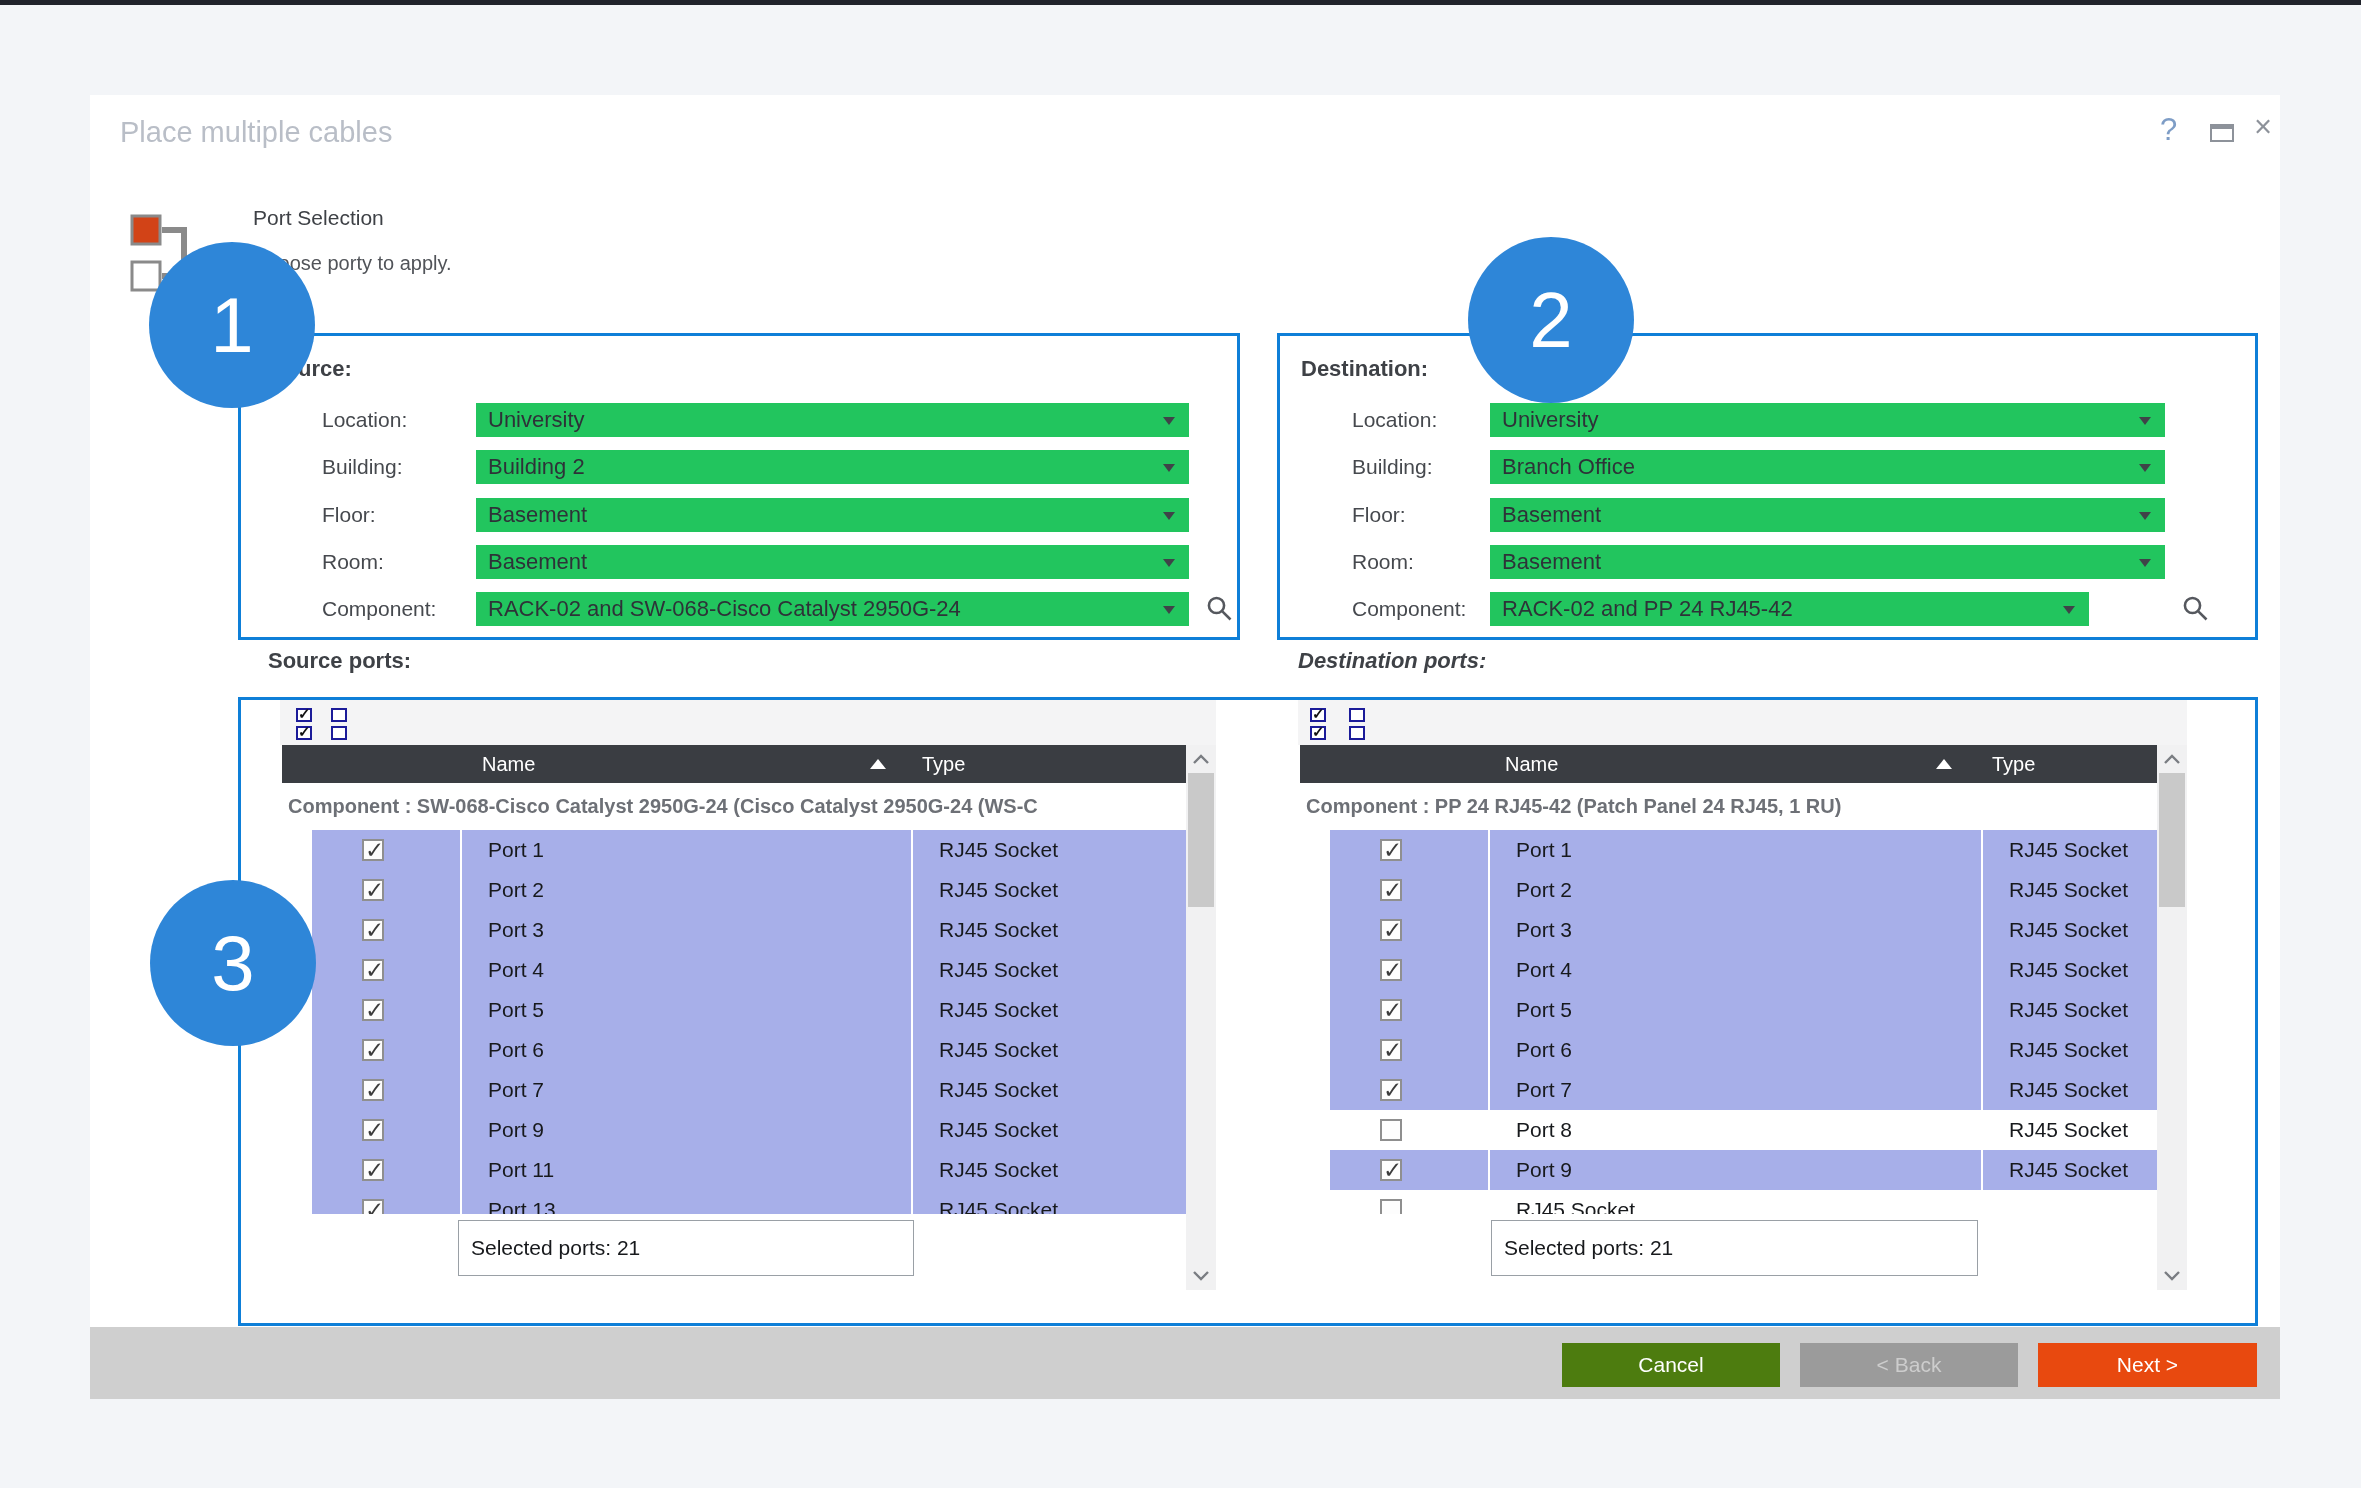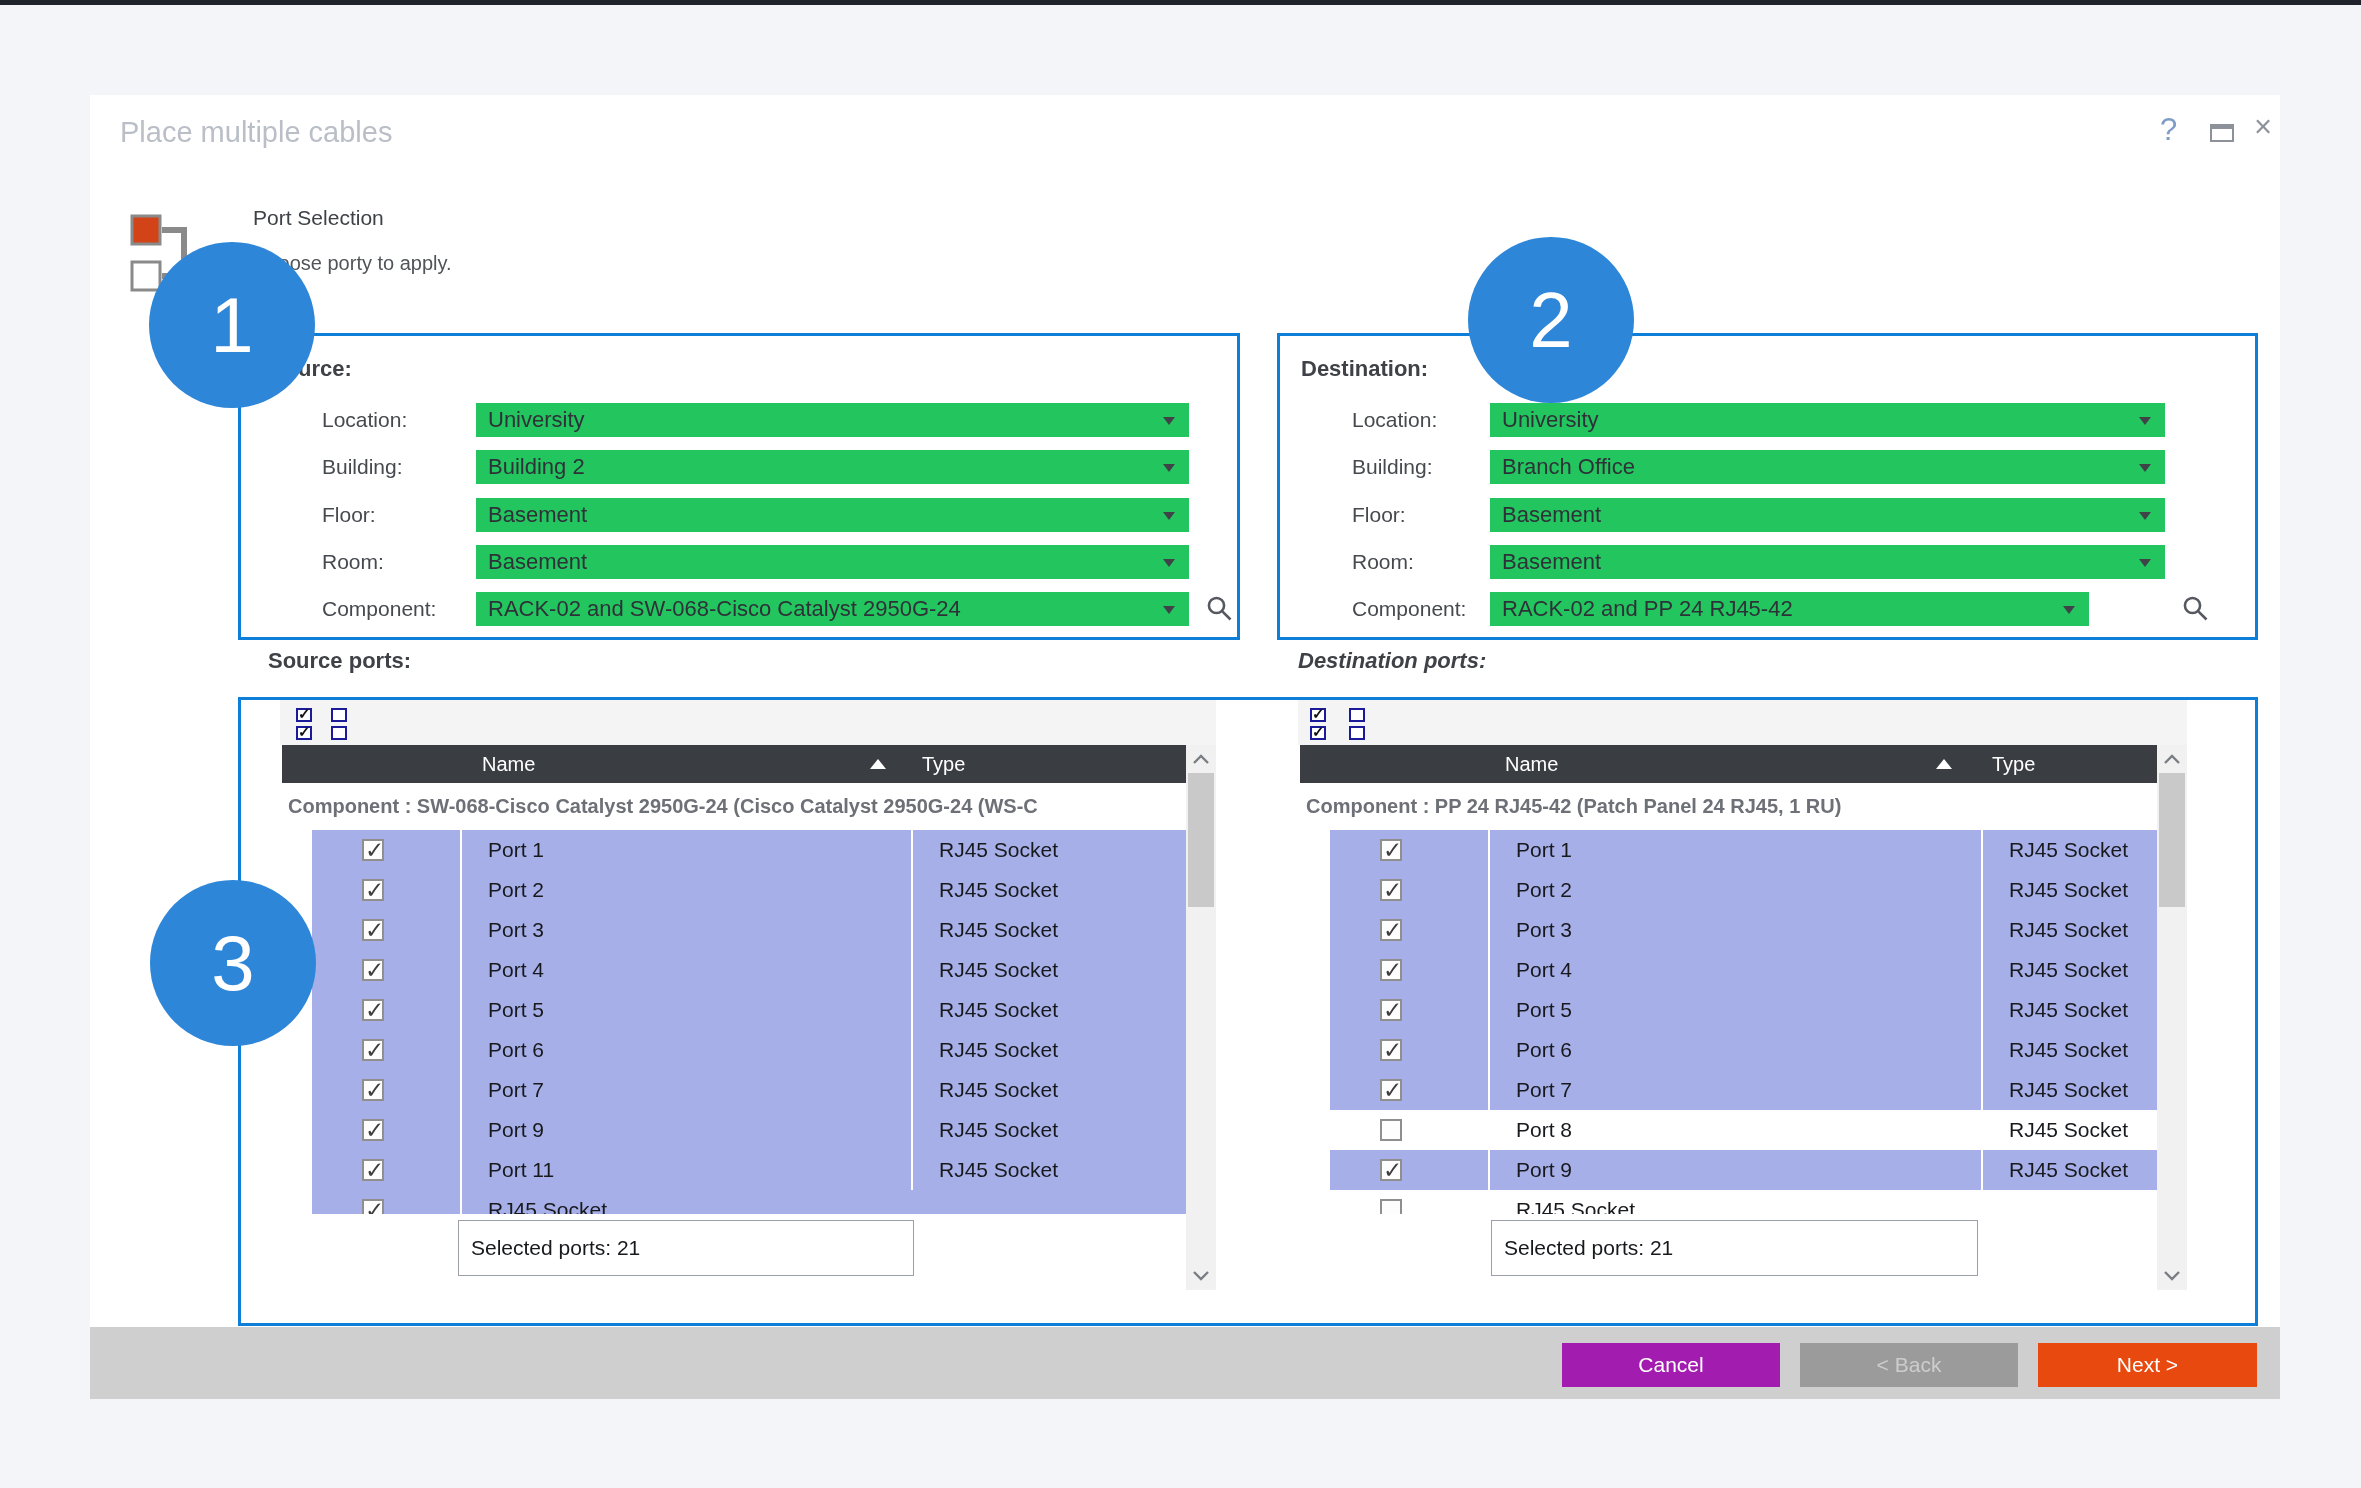--- a/index.html
+++ b/index.html
@@ -103,21 +103,21 @@
     background:#ffffff; border:1px solid #9aa0a6; z-index:2;
     font-size:21px; color:#17191c; line-height:54px; padding-left:12px;
   }
 
   .footer { left:90px; top:1327px; width:2190px; height:72px; background:#cfcfcf; }
   .btn {
     position:absolute; top:1343px; height:44px; width:218px; border:none;
     font-family:"Liberation Sans", sans-serif; font-size:21px; text-align:center;
     line-height:44px; cursor:pointer;
   }
-  .btn-cancel { left:1562px; background:#a21caf; color:#ffffff; }
+  .btn-cancel { left:1562px; background:#4d7c0f; color:#ffffff; }
   .btn-back   { left:1800px; background:#9b9b9b; color:#cdcdcd; }
   .btn-next   { left:2038px; width:219px; background:#e8490f; color:#ffffff; }
 </style>
 </head>
 <body>
 
 <div class="stage">
 
   <div class="abs topstrip"></div>
   <div class="abs card"></div>
@@ -332,20 +332,21 @@
       <span class="cell namecell">Port 11</span>
       <span class="cell typecell">RJ45 Socket</span>
     </span>
   </div>
       <div class="prow sel">
     <span class="indent"></span>
     <span class="body">
       <span class="cell cbcell">
             <span class="cb checked"></span>
           </span>
+      <span class="cell namecell">Port 13</span>
       <span class="cell typecell">RJ45 Socket</span>
     </span>
   </div>
     </div>
   <div class="abs vscroll" style="left:1186px; top:745px; width:30px; height:545px;">
     <svg class="vs-arrow" style="top:8px;" viewBox="0 0 18 12">
       <polyline points="2,10 9,3 16,10" fill="none" stroke="#7a7d82" stroke-width="2.4"></polyline>
     </svg>
     <span class="vs-thumb" style="top:28px;"></span>
     <svg class="vs-arrow" style="top:525px;" viewBox="0 0 18 12">

